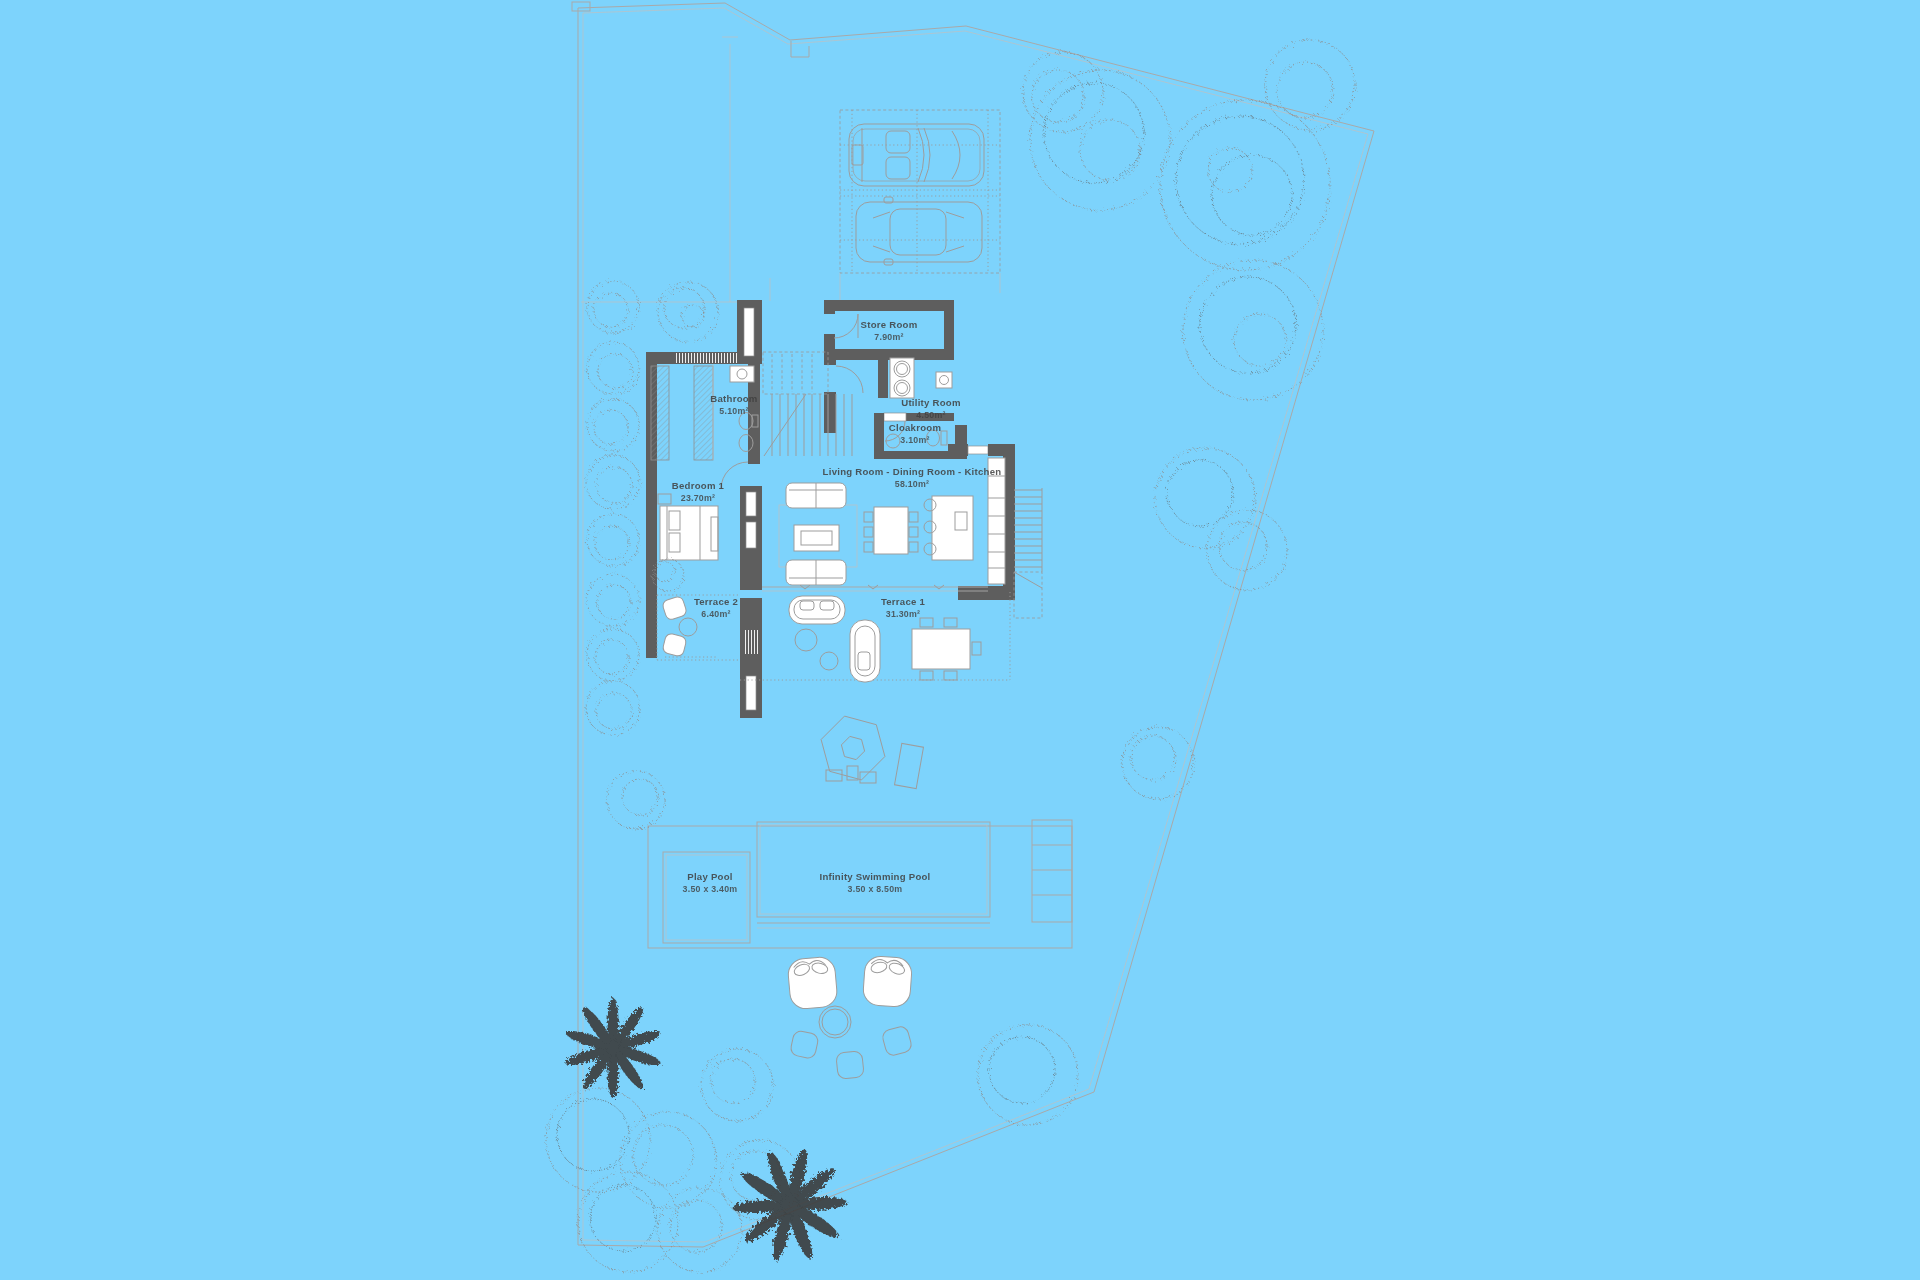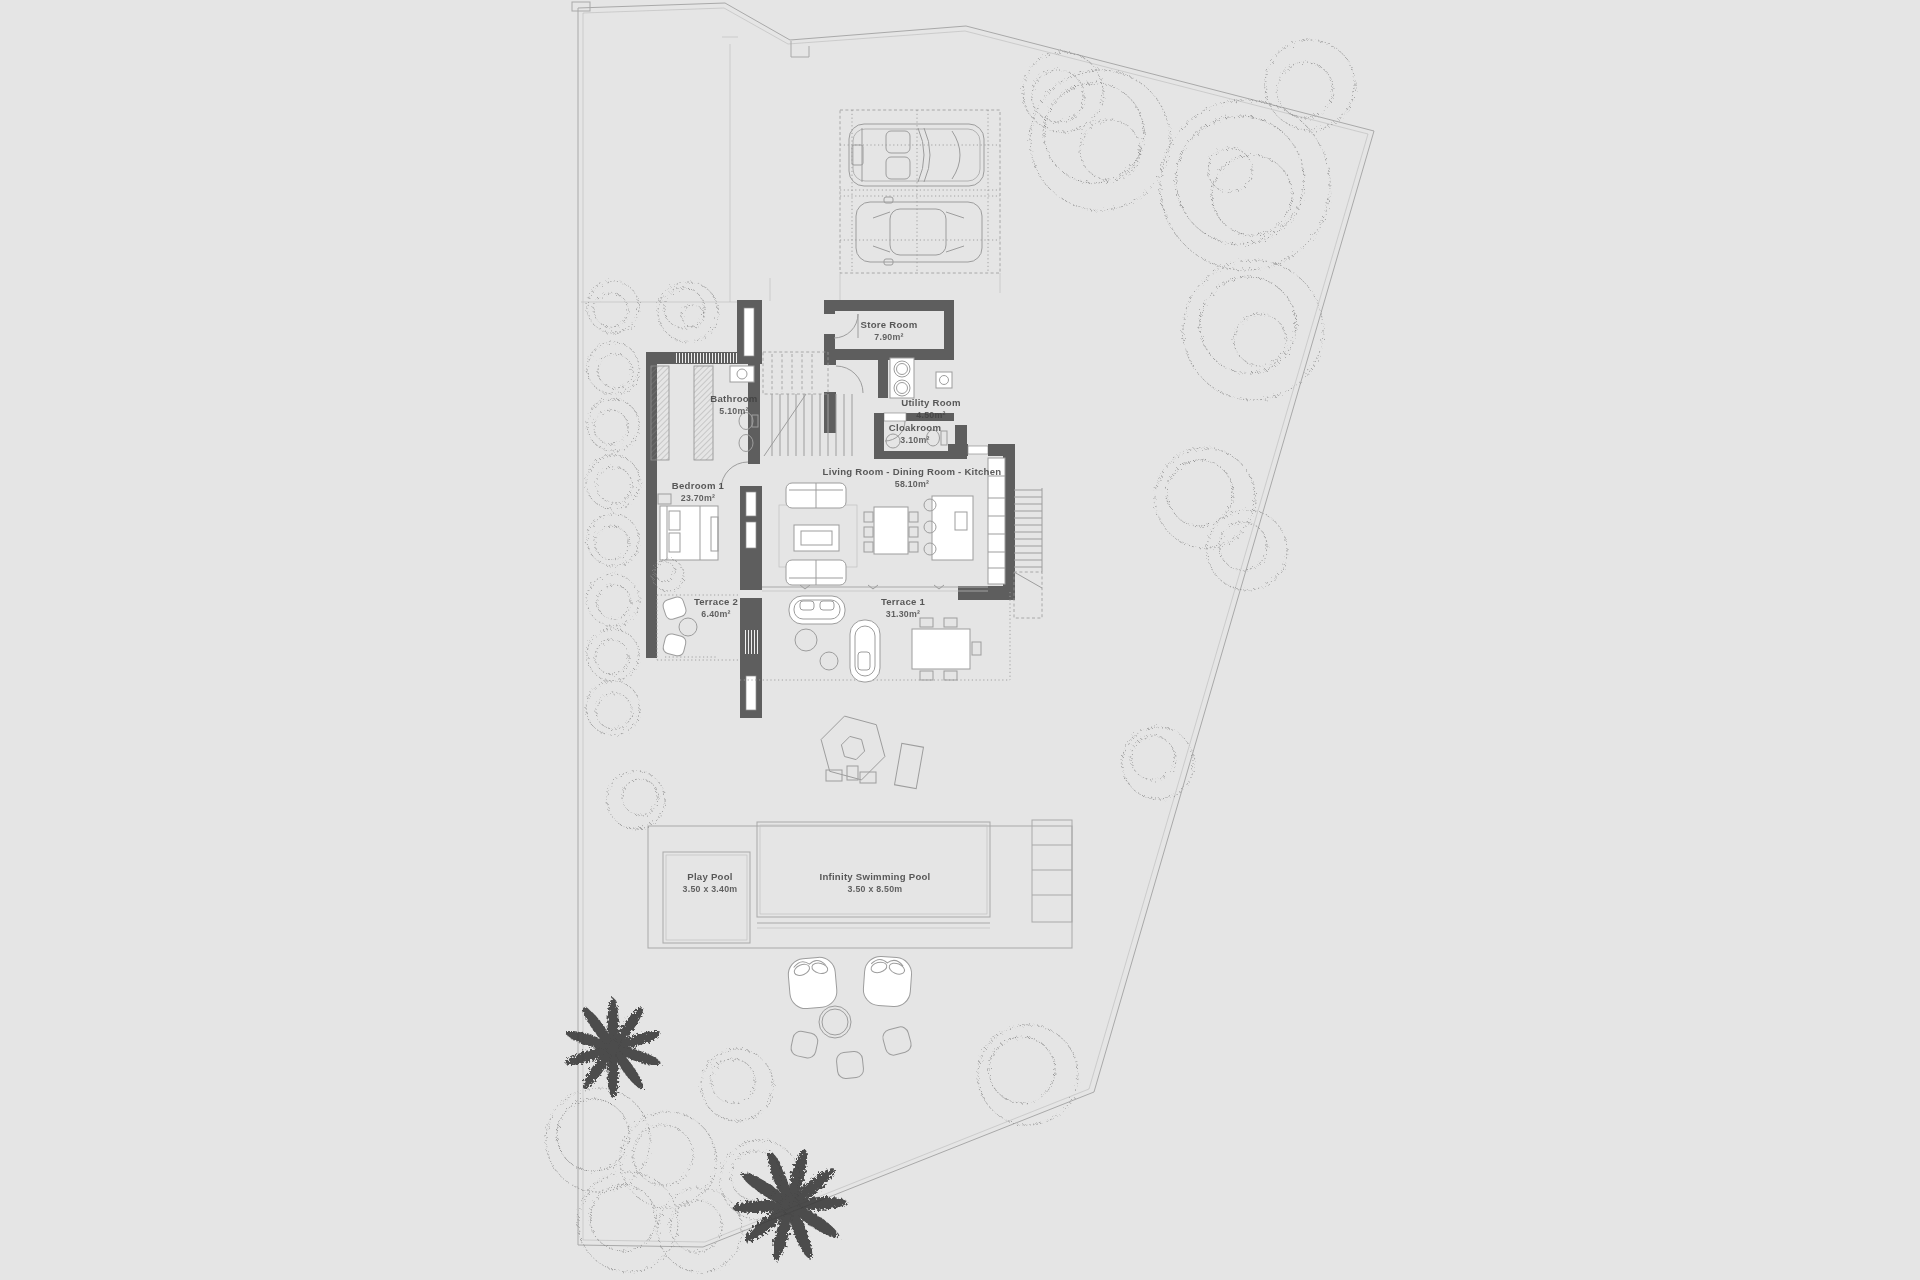--- a/index.html
+++ b/index.html
@@ -1,16 +1,16 @@
 <!DOCTYPE html>
 <html><head>
 <meta charset="utf-8">
 <style>
   html,body{margin:0;padding:0;background:#ffffff;}
-  .page{width:1920px;height:1280px;position:relative;background:#e5e5e5;overflow:hidden;}
+  .page{width:1920px;height:1280px;position:relative;background:#7dd3fc;overflow:hidden;}
   svg{position:absolute;left:0;top:0;}
   text{font-family:"Liberation Sans",sans-serif;fill:#3f3f3f;letter-spacing:.25px;}
   .room-name{font-size:9.6px;font-weight:bold;opacity:.85;}
   .room-area{font-size:8.8px;font-weight:bold;opacity:.8;}
   .thin{stroke:#a9a9a9;stroke-width:1;fill:none;}
   .thinner{stroke:#c0c0c0;stroke-width:.7;fill:none;}
   .furn{stroke:#9d9d9d;stroke-width:1;fill:#ffffff;}
   .furnNf{stroke:#9d9d9d;stroke-width:1;fill:none;}
   .wall{fill:#5e5e5e;stroke:none;}
   .win{fill:#ffffff;stroke:#8f8f8f;stroke-width:.7;}

